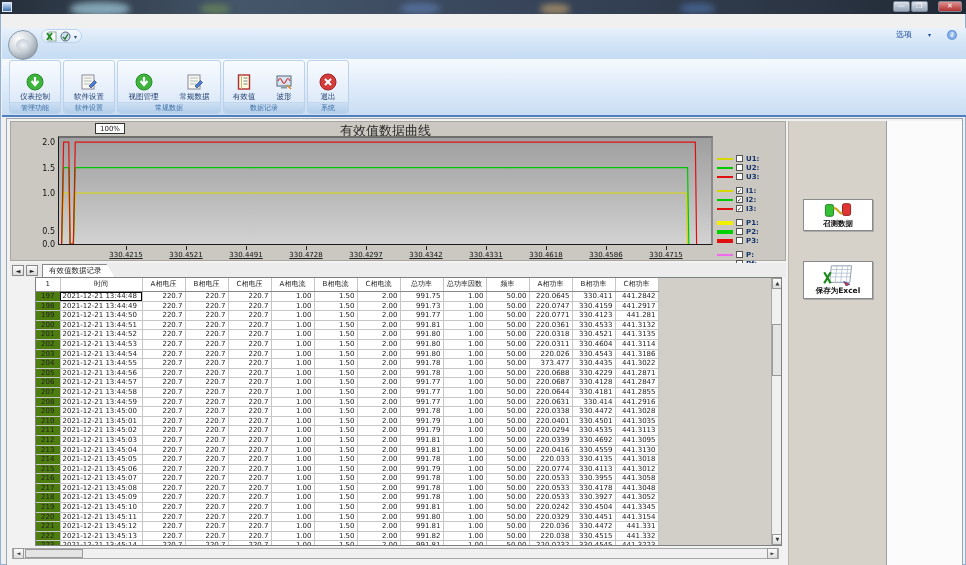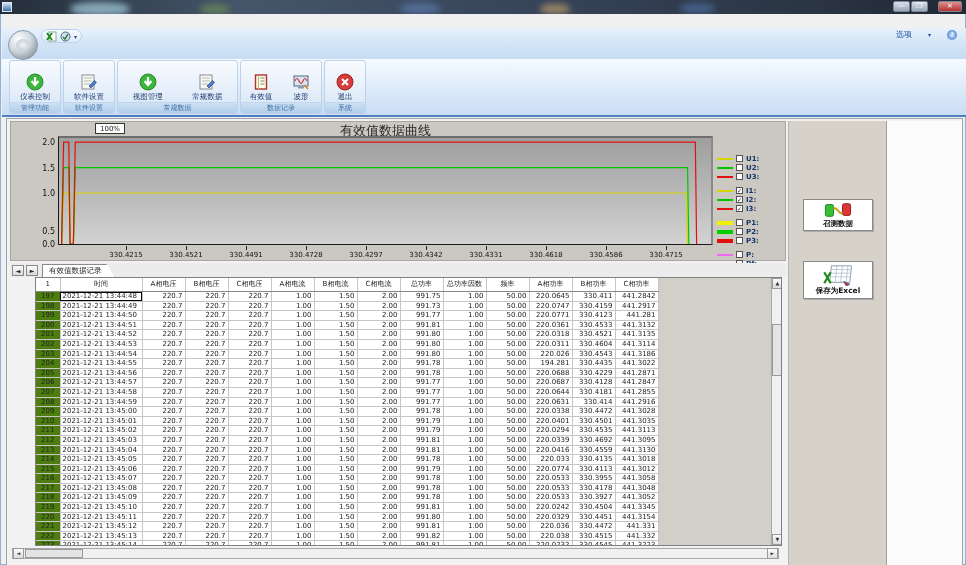--- a/index.html
+++ b/index.html
@@ -55,21 +55,21 @@
   #content{left:5px;top:104px;width:957px;height:455px;background:#f2f2f2;border:1px solid #9aa5af;}
 
   
   #chart-panel{left:3px;top:2px;width:776px;height:140px;background:#cbc8c1;border:1px solid #a9a69f;}
   #zoom-box{left:84px;top:1px;width:30px;height:11px;background:#fff;border:1px solid #333;font-size:7px;text-align:center;line-height:10px;}
   #chart-title{left:47px;top:0;width:655px;text-align:center;font-size:13px;color:#2a2a2a;}
   #plot{left:47px;top:14px;width:655px;height:109px;background:linear-gradient(#9f9f9f,#bababa 55%,#d2d2d2);border-top:2px solid #6e6e6e;border-right:2px solid #8a8a8a;border-left:1px solid #1a1a1a;border-bottom:1px solid #1a1a1a;}
   #plot svg{display:block;width:100%;height:100%;}
   .ylab{position:absolute;left:16px;width:28px;text-align:right;font-size:8px;color:#111;}
   #xaxis{left:47px;top:124px;width:655px;height:15px;display:flex;padding-left:38px;}
-  .xcell{width:60px;display:flex;flex-direction:column;align-items:center;}
+  .xcell{width:60px;display:flex;flex-direction:column;align-items:center;text-decoration:underline;}
   .xtick{width:1px;height:4px;background:#222;}
   .xlab{font-size:7px;color:#111;margin-top:1px;white-space:nowrap;}
   #legend{left:706px;top:32px;width:70px;font-weight:bold;}
   .leg-item{display:flex;align-items:center;gap:3px;height:9px;}
   .leg-item.gap{margin-top:5px;}
   .leg-line{width:16px;display:inline-block;}
   .leg-box{width:7px;height:7px;background:#fff;border:1px solid #555;font-size:6px;line-height:6px;text-align:center;color:#111;}
   .leg-lbl{font-size:7px;color:#15356b;}
 
   
@@ -162,21 +162,21 @@
               <svg viewBox="0 0 18 18">
                 <rect x="2" y="2" width="12" height="14" fill="#f8f8f0" stroke="#889"></rect>
                 <path d="M4 5h8M4 8h8M4 11h6" stroke="#9aab" stroke-width="1"></path>
                 <path d="M9 13 L14.5 7.5 L16.5 9.5 L11 15 Z" fill="#4a7edb" stroke="#334466" stroke-width="0.7"></path>
               </svg>
               <span class="rlbl">软件设置</span>
             </div>
           </div>
           <div class="rglabel">软件设置</div>
         </div>
-        <div class="rgroup" style="width: 121px;">
+        <div class="rgroup" style="width: 104px;">
           <div class="rbuttons">
             <div class="rbtn">
               <svg viewBox="0 0 18 18">
                 <circle cx="9" cy="9" r="8" fill="#3db53d" stroke="#2a8a2a"></circle>
                 <path d="M9 4 v6" stroke="#fff" stroke-width="2.2" fill="none"></path>
                 <path d="M5.6 8 L9 12 L12.4 8" stroke="#fff" stroke-width="2.2" fill="none"></path>
               </svg>
               <span class="rlbl">视图管理</span>
             </div>
             <div class="rbtn">
@@ -533,21 +533,21 @@
               <td class="tm">2021-12-21 13:44:55</td>
               <td class="num">220.7</td>
               <td class="num">220.7</td>
               <td class="num">220.7</td>
               <td class="num">1.00</td>
               <td class="num">1.50</td>
               <td class="num">2.00</td>
               <td class="num">991.78</td>
               <td class="num">1.00</td>
               <td class="num">50.00</td>
-              <td class="num">194.281</td>
+              <td class="num">373.477</td>
               <td class="num">330.4435</td>
               <td class="num">441.3022</td>
             </tr>
             <tr>
               <td class="rn">205</td>
               <td class="tm">2021-12-21 13:44:56</td>
               <td class="num">220.7</td>
               <td class="num">220.7</td>
               <td class="num">220.7</td>
               <td class="num">1.00</td>

